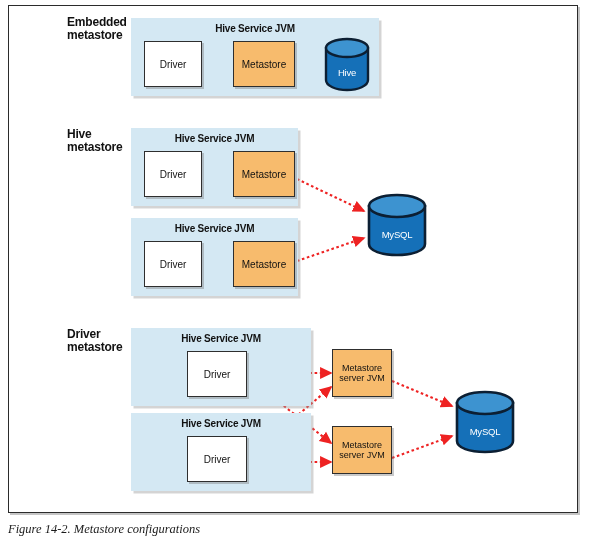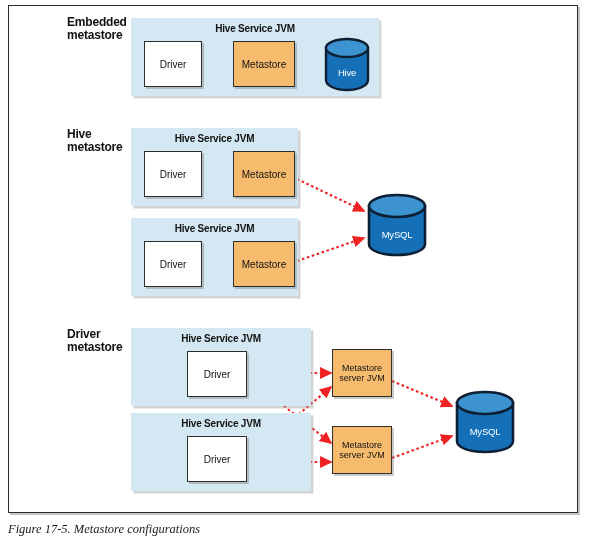--- a/index.html
+++ b/index.html
@@ -179,15 +179,15 @@
         <svg width="62" height="66" viewBox="0 0 62 66">
           <path d="M3,14 L3,52 C3,59 16,63 31,63 C46,63 59,59 59,52 L59,14 Z" fill="#1570b8" stroke="#0c1f33" stroke-width="2.6"></path>
           <ellipse cx="31" cy="14" rx="28" ry="11" fill="#3d93d0" stroke="#0c1f33" stroke-width="2.6"></ellipse>
         </svg>
         <div class="db-label" style="top:37px;">MySQL</div>
       </div>
 
     </div>
   </div>
 
-  <div class="caption">Figure 17-5. Metastore configurations</div>
+  <div class="caption">Figure 14-2. Metastore configurations</div>
 
 </div>
 
 </body></html>

